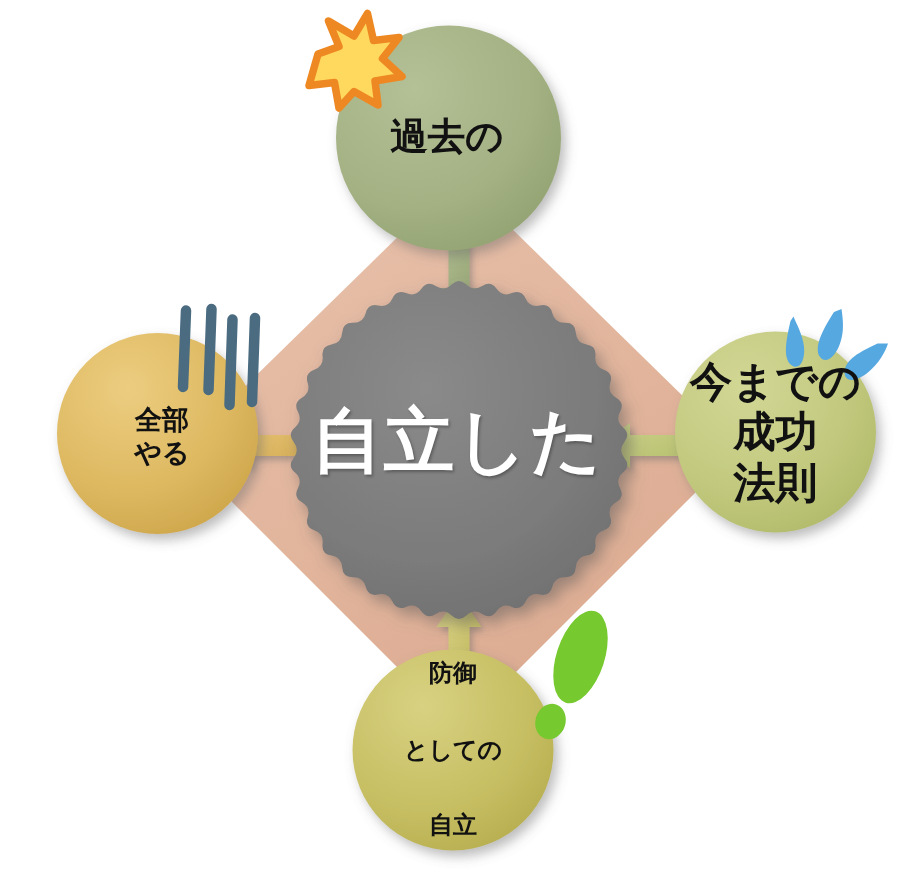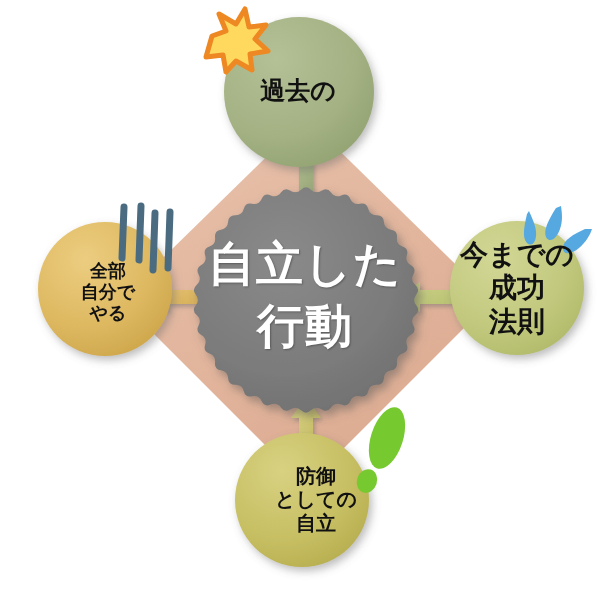--- a/index.html
+++ b/index.html
@@ -36,21 +36,21 @@
     line-height: 1.18;
     pointer-events: none;
     white-space: nowrap;
   }
   .node-label span { display: block; }
 
   
   #label-top    { left: 228px; top: 46px;  width: 140px; height: 90px;  font-size: 25px; }
   #label-left   { left: 38px;  top: 244px; width: 140px; height: 95px;  font-size: 18px; }
   #label-right  { left: 442px; top: 238px; width: 150px; height: 100px; font-size: 28px; }
-  #label-bottom { left: 236px; top: 450px; width: 160px; height: 100px; font-size: 20px; }
+  #label-bottom { left: 222px; top: 450px; width: 160px; height: 100px; font-size: 16px; gap: 32px; }
 
   
   #label-center {
     left: 190px; top: 225px; width: 230px; height: 140px;
     color: #ffffff;
     font-size: 47px;
     line-height: 1.32;
     letter-spacing: 1px;
     text-shadow: 1px 1px 2px rgba(0,0,0,0.30);
     font-family: Liberation Serif, serif;
@@ -208,30 +208,28 @@
     </g>
 
     <g fill="#76c92e">
       <ellipse cx="387" cy="438" rx="16" ry="32" transform="rotate(18 387 438)"></ellipse>
       <ellipse cx="367" cy="481" rx="10" ry="12" transform="rotate(18 367 481)"></ellipse>
     </g>
   </svg>
 
   <div class="node-label" id="label-center">
     <span>自立した</span>
-    <span>行動</span>
   </div>
 
   <div class="node-label" id="label-top">
     <span>過去の</span>
   </div>
 
   <div class="node-label" id="label-left">
     <span>全部</span>
-    <span>自分で</span>
     <span>やる</span>
   </div>
 
   <div class="node-label" id="label-right">
     <span>今までの</span>
     <span>成功</span>
     <span>法則</span>
   </div>
 
   <div class="node-label" id="label-bottom">

